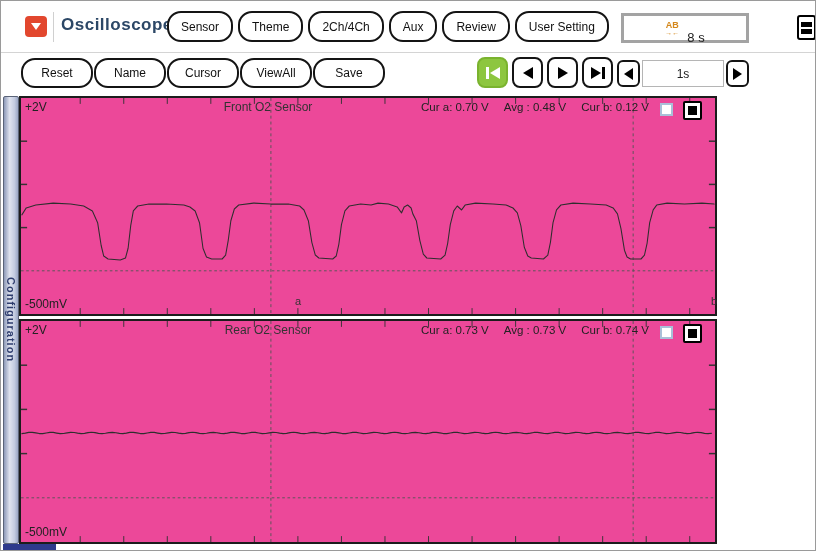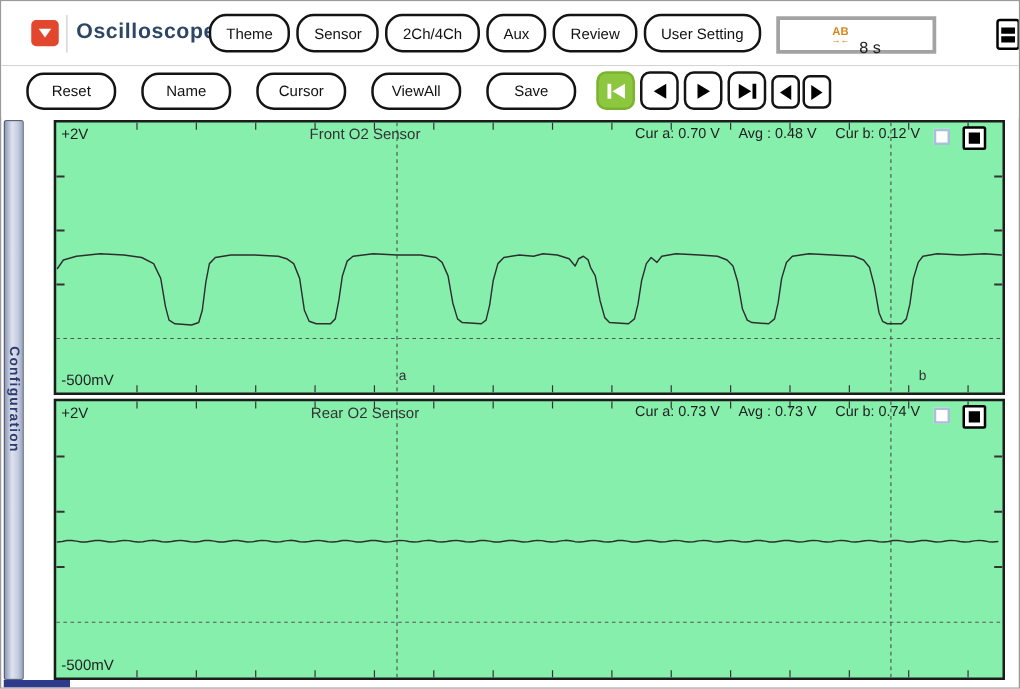--- a/index.html
+++ b/index.html
@@ -30,21 +30,21 @@
     color:#d4881c; font-weight:700; }
   .ab-icon .ab-top{ font-size:9px; letter-spacing:0px; }
   .ab-icon .ab-arrows{ font-size:7px; margin-top:-1px; }
   .time-text{ font-size:13px; color:#222;margin-top:19px; }
   .menu-btn{ position:absolute; left:796px; top:14px; width:19px; height:25px;
     border:2px solid #000; border-radius:3px; background:#fff; display:flex;
     flex-direction:column; justify-content:center; gap:2px; align-items:center; cursor:pointer;}
   .menu-btn .bar{ width:11px; height:5px; background:#000; }
   
   .row2{ position:absolute; left:0; top:52px; width:100%; height:41px; background:#fff; }
-  .btn-strip2{ position:absolute; left:20px; top:5px; display:flex; gap:20px; }
+  .btn-strip2{ position:absolute; left:20px; top:5px; display:flex; gap:1px; }
   .tb-btn2{ width:72px; height:30px; background:#fff; border:2px solid #141414;
     border-radius:14px; font-size:12px; color:#111; display:flex; align-items:center;
     justify-content:center; gap:5px; cursor:pointer; font-family:"Liberation Sans",sans-serif;}
   .spinner{ display:flex; flex-direction:column; gap:1px; }
   .spinner i{ display:block; width:0; height:0; border-left:4px solid transparent;
     border-right:4px solid transparent; }
   .spinner .up{ border-bottom:5px solid #000; }
   .spinner .dn{ border-top:5px solid #000; }
   .play-strip{ position:absolute; left:476px; top:4px; display:flex; gap:4px; }
   .play-btn{ width:31px; height:31px; border-radius:8px; display:flex; align-items:center;
@@ -65,21 +65,21 @@
   .stri.left{ border-top:6px solid transparent; border-bottom:6px solid transparent; border-right:9px solid #000; }
   .stri.right{ border-top:6px solid transparent; border-bottom:6px solid transparent; border-left:9px solid #000; }
   
   .side-tab{ position:absolute; left:2px; top:95px; width:16px; height:448px;
     background:linear-gradient(90deg,#8e9ab8 0%,#dfe3ef 40%,#c3cbe0 75%,#9aa6c4 100%);
     border:1px solid #5a6378; border-radius:2px; display:flex; align-items:center; justify-content:center; cursor:pointer;}
   .side-tab span{ writing-mode:vertical-rl; font-size:11px; font-weight:700; color:#2e3d6e;
     letter-spacing:1px; white-space:nowrap; }
   .blue-bar{ position:absolute; left:2px; top:543px; width:53px; height:6px; background:#2e3a8c; }
   
-  .panel{ position:absolute; left:18px; width:761px; background:#86efac; border:2px solid #1c1c1c;margin-left:24px; }
+  .panel{ position:absolute; left:18px; width:698px; background:#ec4899; border:2px solid #1c1c1c; }
   .panel.p1{ top:95px; height:220px; }
   .panel.p2{ top:318px; height:225px; }
   .panel svg{ position:absolute; left:0; top:0; width:100%; height:100%; }
   .lbl{ position:absolute; font-size:12px; color:#222; }
   .lbl.topv{ left:4px; top:2px; }
   .lbl.botv{ left:4px; bottom:3px; }
   .ptitle{ position:absolute; left:247px; top:2px; transform:translateX(-50%);
     font-size:12px; color:#333; white-space:nowrap; }
   .meas{ position:absolute; right:66px; top:3px; display:flex; gap:15px; font-size:11.5px; color:#222; white-space:nowrap; }
   .chk{ position:absolute; right:42px; top:5px; width:13px; height:13px;
@@ -95,22 +95,22 @@
 
 <div class="window">
 
   <div class="row1">
     <div class="app-icon">
         <span class="tri"></span>
       </div>
     <div class="title-sep"></div>
     <div class="app-title">Oscilloscope</div>
     <div class="btn-strip1">
+      <button class="tb-btn">Sensor</button>
       <button class="tb-btn">Theme</button>
-      <button class="tb-btn">Sensor</button>
       <button class="tb-btn">2Ch/4Ch</button>
       <button class="tb-btn">Aux</button>
       <button class="tb-btn">Review</button>
       <button class="tb-btn">User Setting</button>
     </div>
     <div class="time-box">
       <span class="ab-icon">
         <span class="ab-top">AB</span>
         <span class="ab-arrows">→←</span>
       </span>
@@ -143,20 +143,21 @@
       </button>
       <button class="play-btn">
         <span class="ptri right"></span>
         <span class="pbar"></span>
       </button>
     </div>
     <div class="tstep">
       <button class="step-btn">
           <span class="stri left"></span>
         </button>
+      <div class="field">1s</div>
       <button class="step-btn">
           <span class="stri right"></span>
         </button>
     </div>
   </div>
 
   <div class="side-tab">
     <span>Configuration</span>
   </div>
   <div class="blue-bar"></div>

